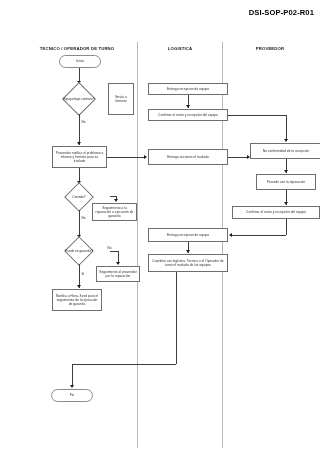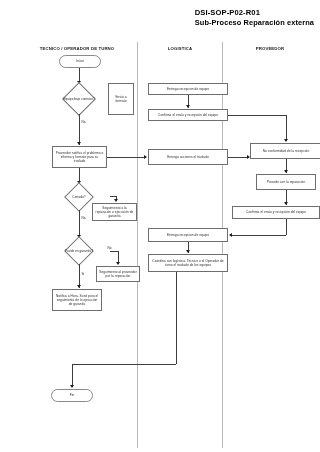--- a/index.html
+++ b/index.html
@@ -14,21 +14,21 @@
     overflow: hidden;
     font-family: "Liberation Sans", sans-serif;
     color: #000000;
   }
 
   
   #title-block {
     position: absolute;
     right: 6px;
     top: 8px;
-    text-align: left;
+    text-align: center;
     line-height: 1.35;
   }
   #doc-code {
     font-size: 7.6px;
     font-weight: bold;
     letter-spacing: 0.1px;
   }
   #doc-subtitle {
     font-size: 7.4px;
     font-weight: bold;
@@ -147,21 +147,20 @@
     background: #ffffff;
     padding: 0 0.5px;
     white-space: nowrap;
   }
 </style>
 </head>
 <body>
 
 <div id="title-block">
   <div id="doc-code">DSI-SOP-P02-R01</div>
-  <div id="doc-subtitle">Sub-Proceso Reparación externa</div>
 </div>
 
 <div class="lane-header" id="lane-header-tecnico">TECNICO / OPERADOR DE TURNO</div>
 <div class="lane-header" id="lane-header-logistica">LOGISTICA</div>
 <div class="lane-header" id="lane-header-proveedor">PROVEEDOR</div>
 
 <div class="lane-divider" id="lane-divider-1"></div>
 <div class="lane-divider" id="lane-divider-2"></div>
 
 <div class="node terminator" style="left:59px; top:55px; width:42px; height:13px;">Inicio</div>

